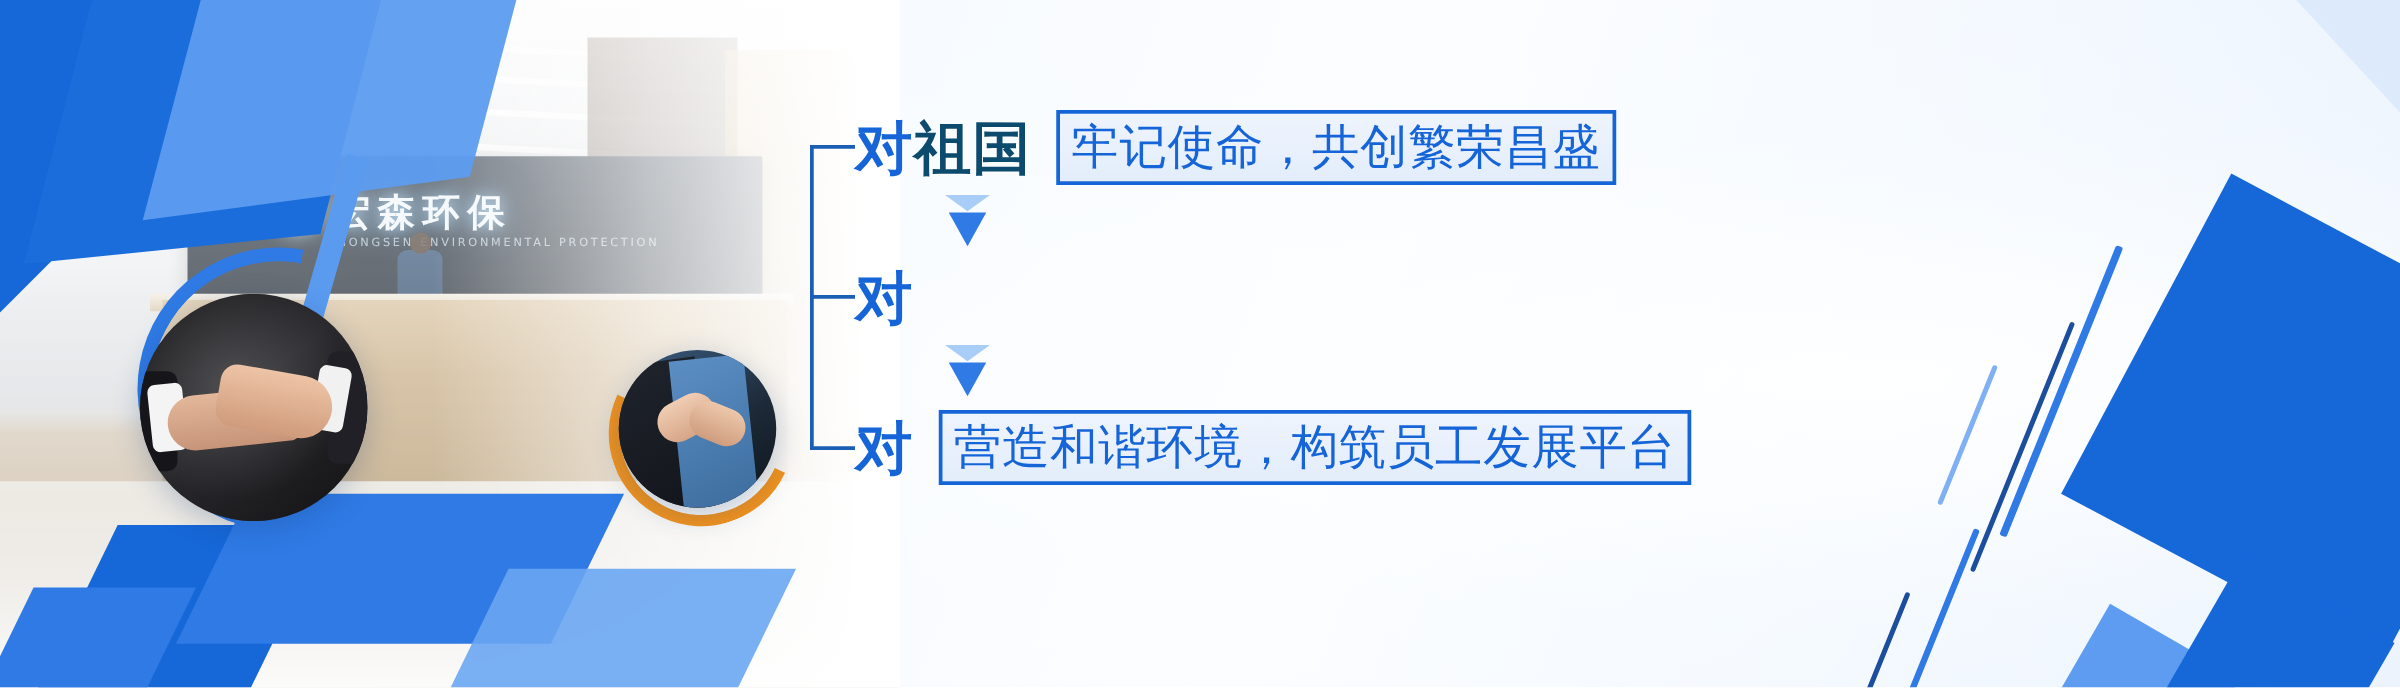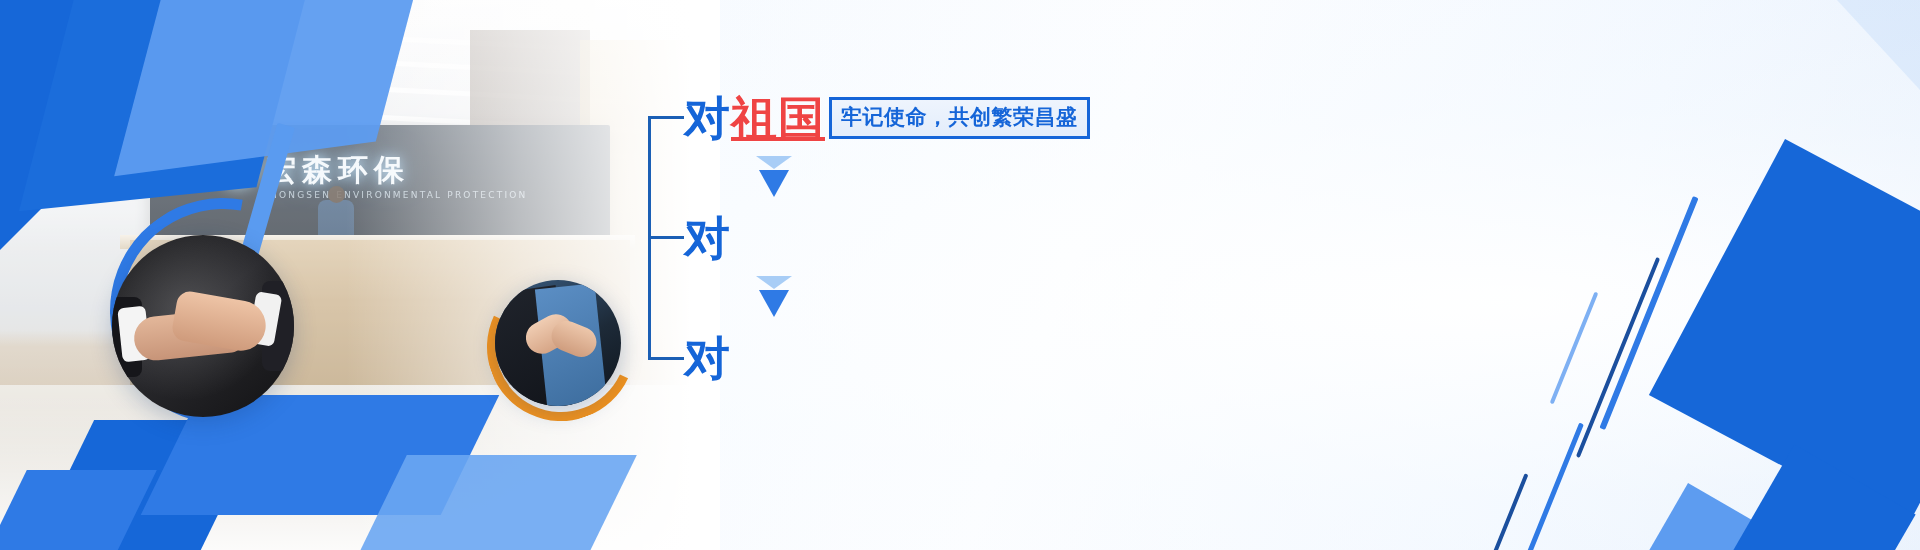--- a/index.html
+++ b/index.html
@@ -381,31 +381,30 @@
     white-space: nowrap;
     line-height: 1;
     display: flex;
     align-items: baseline;
   }
   .h-prefix {
     color: #1565d8;
     text-shadow: 1px 1px 0 rgba(255,255,255,0.85);
   }
   .h-key {
-    color: #ef4444;
+    color: #0c4a6e;
     text-shadow: 1px 1px 0 rgba(255,255,255,0.85);
-    text-decoration: underline;
   }
   .desc-box {
-    margin-left: 4px;
+    margin-left: 20px;
     border: 3px solid #1565d8;
     background: linear-gradient(180deg, #eef4fd 0%, #e3edfb 100%);
     padding: 5px 9px 6px 9px;
-    font-size: 21px;
-    font-weight: 700;
+    font-size: 38px;
+    font-weight: 400;
     color: #1565d8;
     letter-spacing: 0.5px;
     white-space: nowrap;
     line-height: 1.15;
     box-sizing: border-box;
   }
 
   
   .arrow {
     position: absolute;
@@ -524,16 +523,17 @@
     <div class="row" id="row-2">
       <div class="row-heading">
         <span class="h-prefix">对</span>
       </div>
     </div>
 
     <div class="row" id="row-3">
       <div class="row-heading">
         <span class="h-prefix">对</span>
       </div>
+      <div class="desc-box">营造和谐环境，构筑员工发展平台</div>
     </div>
 
   </div>
 </div>
 
 </body></html>

